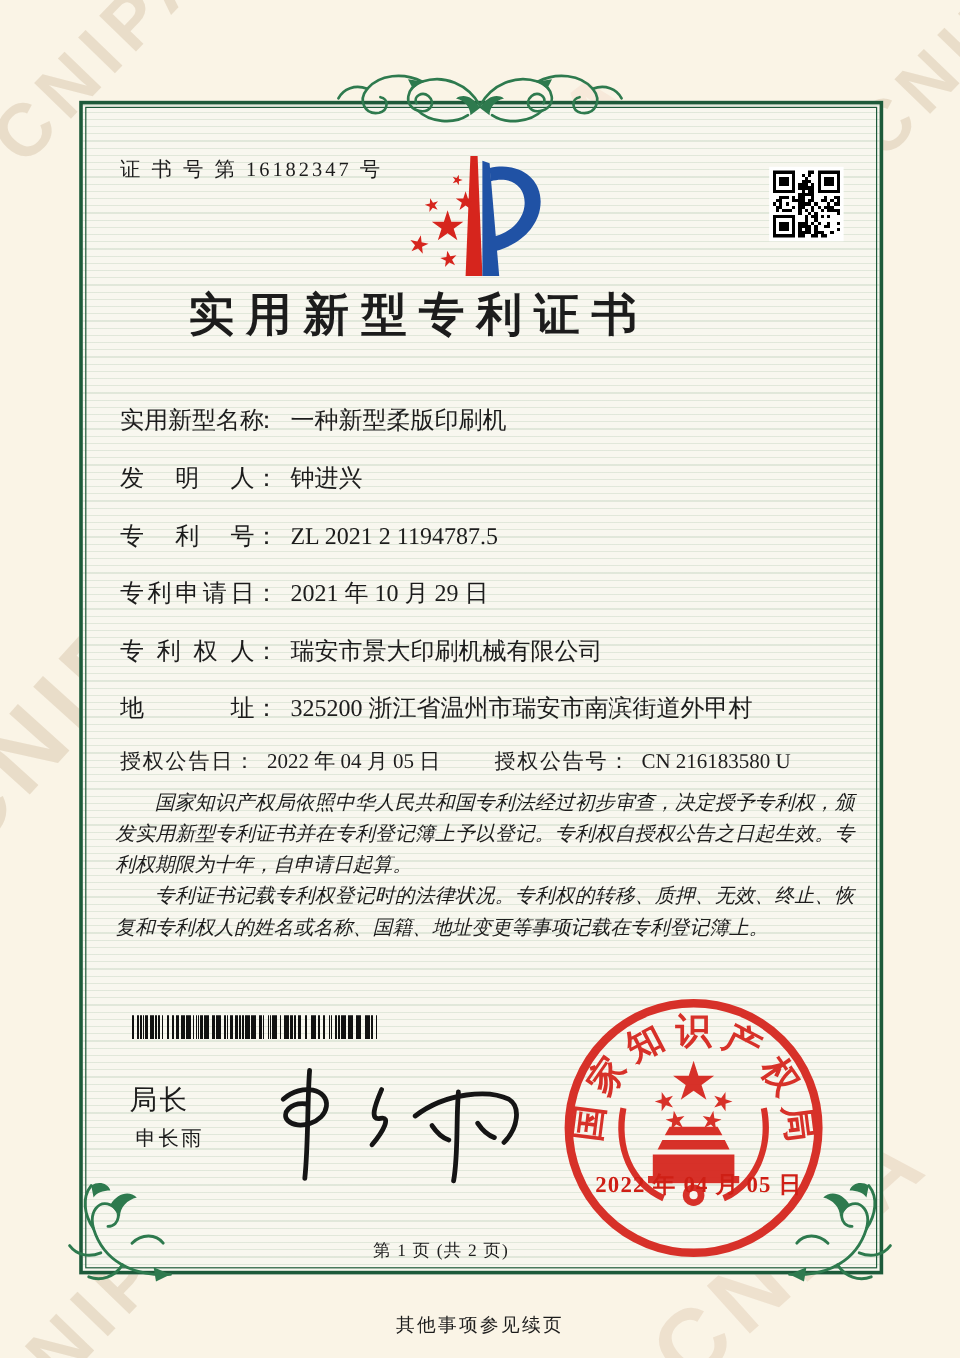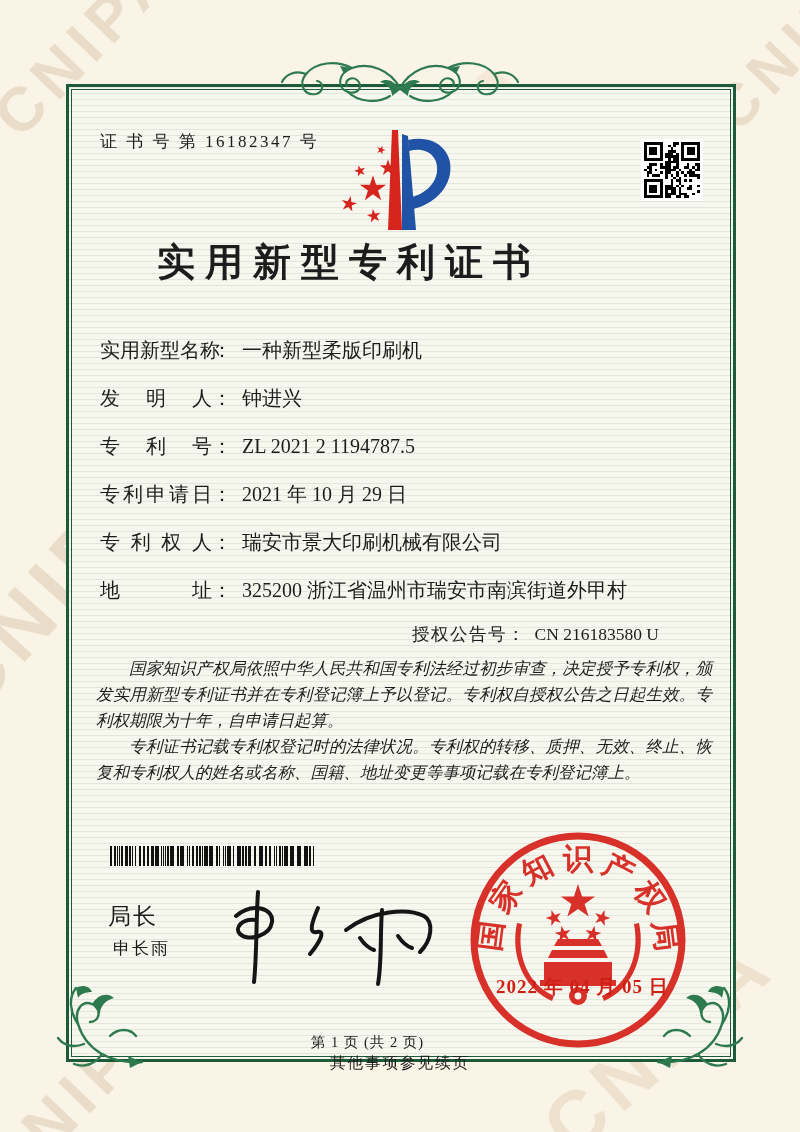--- a/index.html
+++ b/index.html
@@ -83,21 +83,21 @@
   .signature{position:absolute;left:222px;top:882px;width:215px;height:110px;}
 
   .seal{position:absolute;left:466px;top:828px;width:224px;height:224px;opacity:.94;}
   .seal-date{
     position:absolute;left:496px;top:974px;
     font-size:19px;color:#cf1f15;font-weight:bold;letter-spacing:1px;
     white-space:nowrap;
   }
 
   .page-num{position:absolute;left:0;top:1033px;width:735px;text-align:center;font-size:14.5px;letter-spacing:1px;}
-  .cont-note{position:absolute;left:0;top:1053px;width:800px;text-align:center;font-size:15.5px;letter-spacing:2px;}
+  .cont-note{position:absolute;left:0;top:1094px;width:800px;text-align:center;font-size:15.5px;letter-spacing:2px;}
 
   .dragons{position:absolute;left:278px;top:50px;width:244px;height:60px;}
   .corner{position:absolute;width:96px;height:96px;}
   .corner-bl{left:50px;top:984px;}
   .corner-br{left:654px;top:984px;transform:scaleX(-1);}
 </style>
 </head>
 <body>
 
 <div class="page">
@@ -330,20 +330,23 @@
   <div class="row r4">
     <span class="flabel">专利申请日</span><span>：</span><span class="fvalue">2021 年 10 月 29 日</span>
   </div>
   <div class="row r5">
     <span class="flabel">专利权人</span><span>：</span><span class="fvalue">瑞安市景大印刷机械有限公司</span>
   </div>
   <div class="row r6">
     <span class="flabel">地址</span><span>：</span><span class="fvalue">325200  浙江省温州市瑞安市南滨街道外甲村</span>
   </div>
 
+  <div class="grant-row">
+    <span class="glabel">授权公告日</span><span>：</span><span class="fvalue">2022 年 04 月 05 日</span>
+  </div>
   <div class="grant-no">
     <span class="glabel">授权公告号</span><span>：</span><span class="fvalue">CN 216183580 U</span>
   </div>
 
   <div class="body-text">
     <p>国家知识产权局依照中华人民共和国专利法经过初步审查，决定授予专利权，颁发实用新型专利证书并在专利登记簿上予以登记。专利权自授权公告之日起生效。专利权期限为十年，自申请日起算。</p>
     <p>专利证书记载专利权登记时的法律状况。专利权的转移、质押、无效、终止、恢复和专利权人的姓名或名称、国籍、地址变更等事项记载在专利登记簿上。</p>
   </div>
 
   <svg class="barcode" id="barcode-svg" viewBox="0 0 208 20" preserveAspectRatio="none" shape-rendering="crispEdges">

